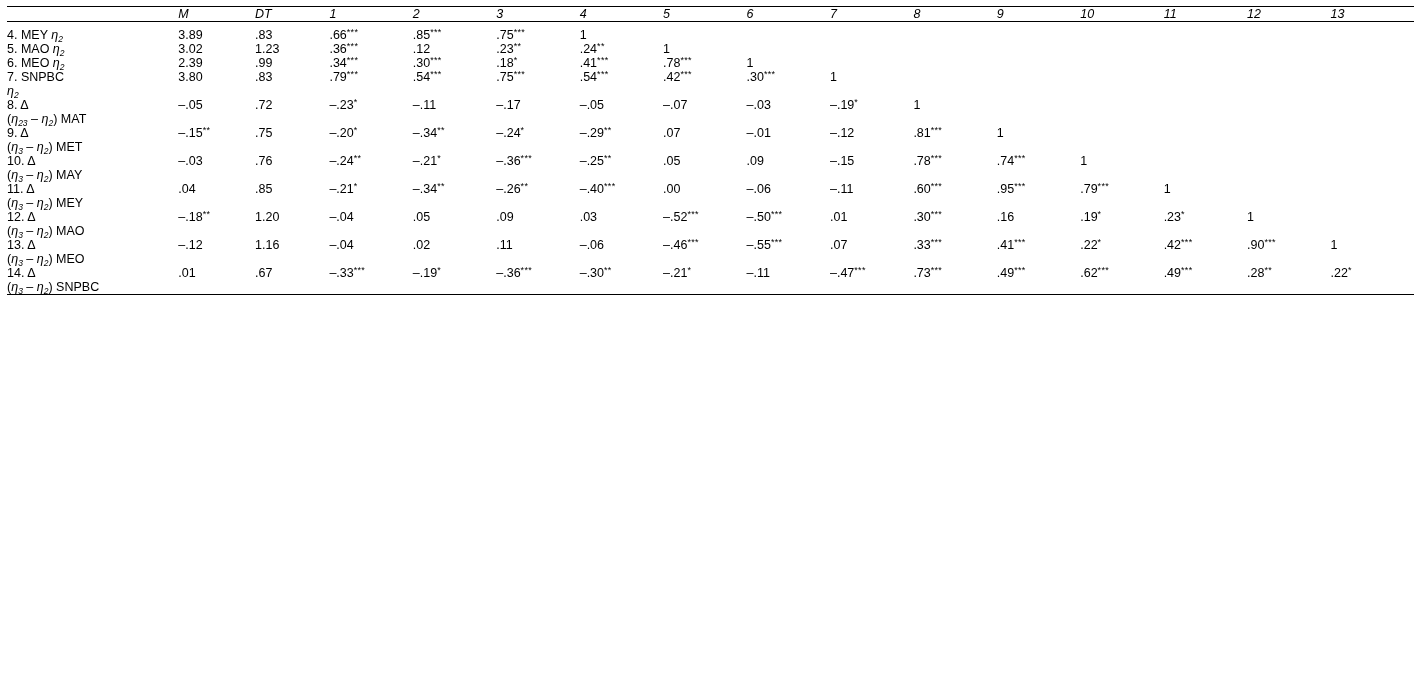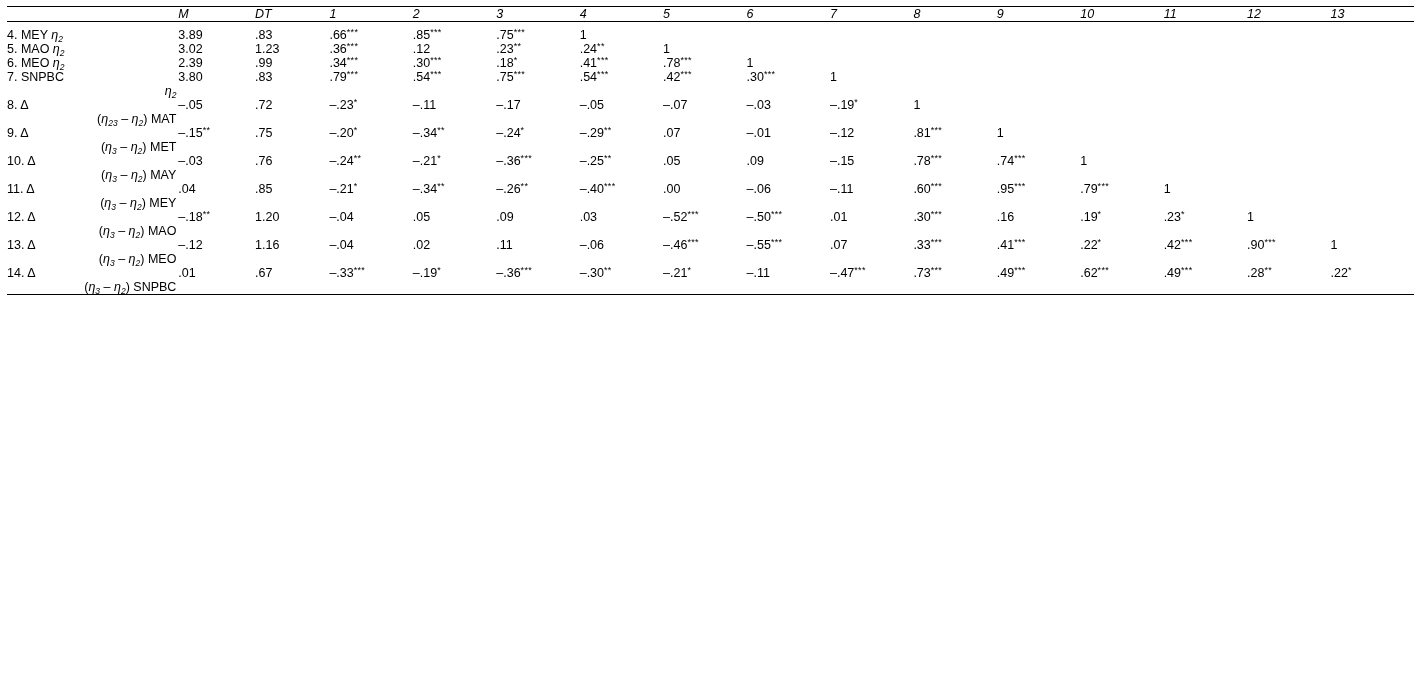--- a/index.html
+++ b/index.html
@@ -58,21 +58,20 @@
     padding: 0;
   }
   .rowlabel {
     white-space: normal;
   }
   .lbl-main {
     display: block;
   }
   .lbl-sub {
     display: block;
-    text-align: right;
   }
   .eta {
     font-style: italic;
   }
   sub {
     font-size: 8.5px;
     line-height: 0;
     vertical-align: baseline;
     position: relative;
     top: 3px;

